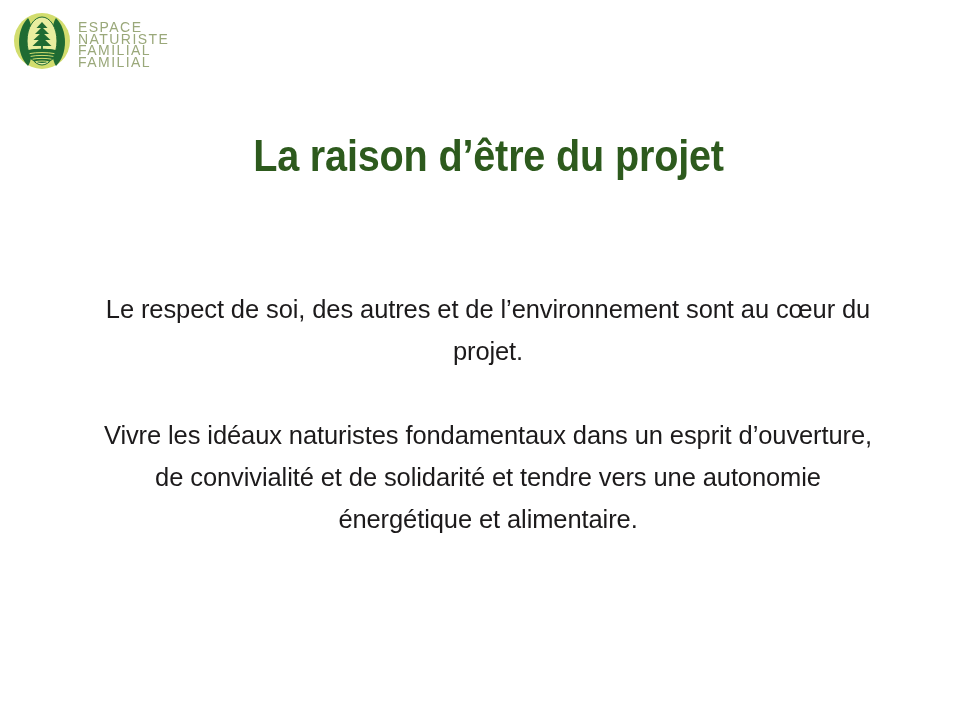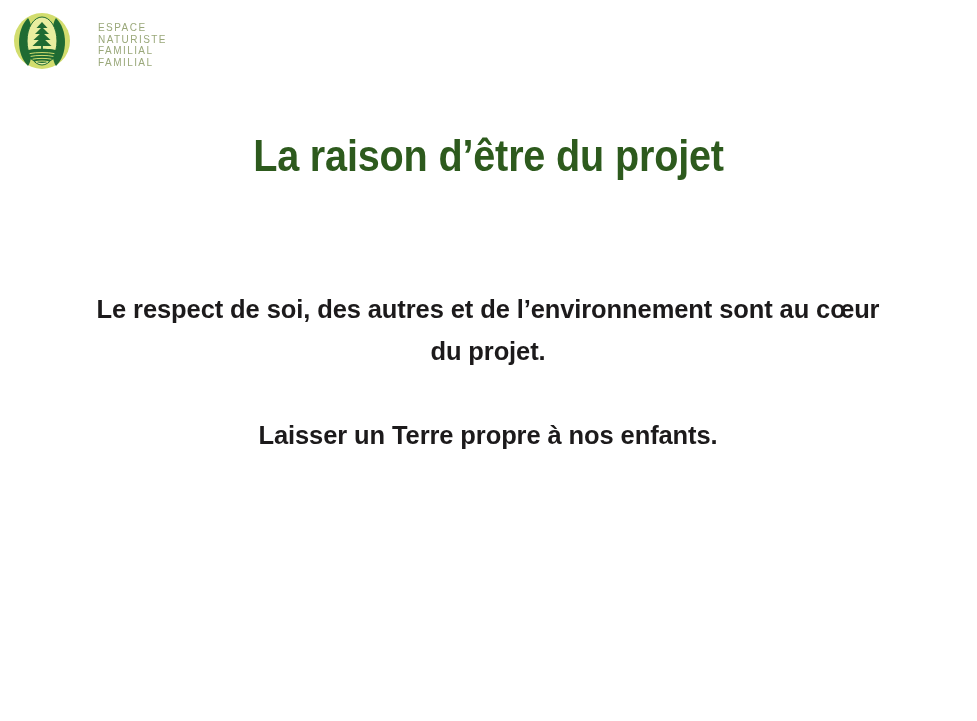--- a/index.html
+++ b/index.html
@@ -38,26 +38,25 @@
     width: 60px;
     height: 62px;
   }
   .logo-wordmark {
     position: absolute;
     left: 70px;
     top: 16px;
     width: 120px;
     color: #9aa87a;
     font-family: "Liberation Sans", sans-serif;
-    font-size: 10px;
+    font-size: 14px;
     font-weight: 400;
     letter-spacing: 1.45px;
     line-height: 11.6px;
     white-space: nowrap;
-    margin-left: 20px;
   }
 
   
   .slide-title {
     position: absolute;
     left: 0;
     top: 100px;
     width: 977px;
     text-align: center;
     color: #2d5a1d;
@@ -74,21 +73,21 @@
   .body-text {
     position: absolute;
     left: 88px;
     top: 288px;
     width: 800px;
     text-align: center;
     color: #1c1a1b;
     font-family: "Liberation Sans", sans-serif;
     font-size: 25.5px;
     line-height: 42px;
-    font-weight: 700;
+    font-weight: 400;
     letter-spacing: -0.1px;
   }
   .body-text p {
     margin: 0;
   }
   .body-text p + p {
     margin-top: 42px;
   }
 </style>
 </head>
@@ -131,16 +130,16 @@
       <div>FAMILIAL</div>
       <div>FAMILIAL</div>
     </div>
 
   </div>
 
   <h1 class="slide-title">La raison d’être du projet</h1>
 
   <div class="body-text">
     <p>Le respect de soi, des autres et de l’environnement sont au cœur du projet.</p>
-    <p>Laisser un Terre propre à nos enfants.</p>
+    <p>Vivre les idéaux naturistes fondamentaux dans un esprit d’ouverture, de convivialité et de solidarité et tendre vers une autonomie énergétique et alimentaire.</p>
   </div>
 
 </div>
 
 </body></html>

